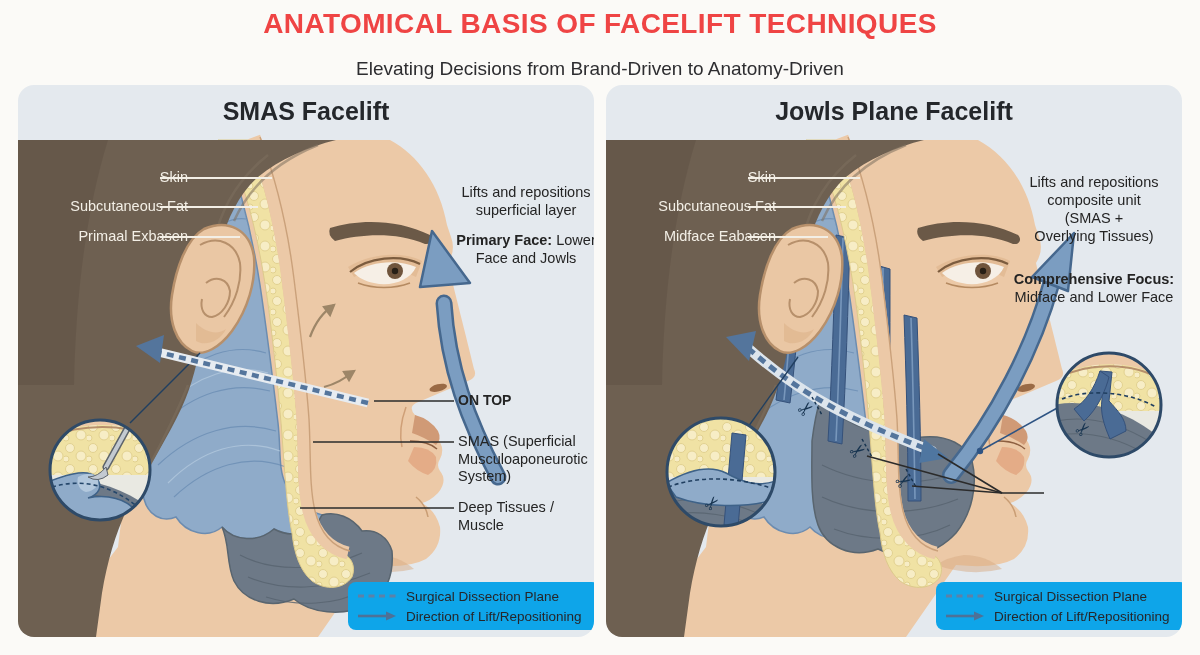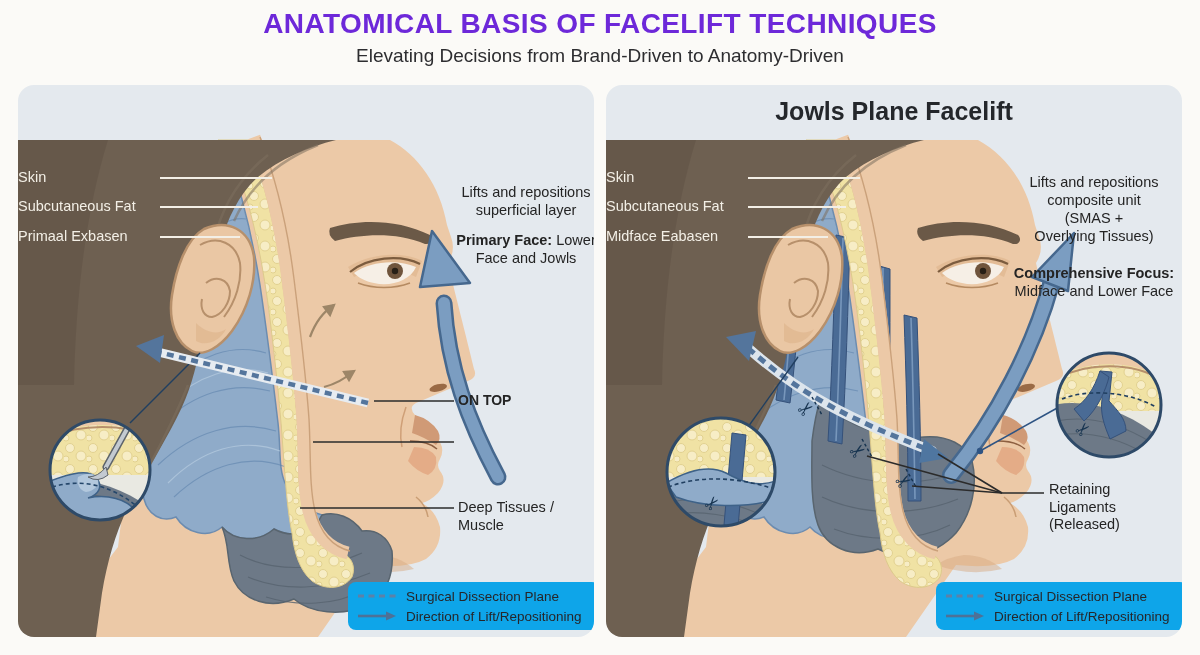--- a/index.html
+++ b/index.html
@@ -1,27 +1,27 @@
 <!DOCTYPE html>
 <html><head>
 <meta charset="utf-8">
 <style>
   html,body{margin:0;padding:0;background:#ffffff;}
   .canvas{position:relative;width:1200px;height:655px;background:#fbfaf7;overflow:hidden;
           font-family:"Liberation Sans","DejaVu Sans",sans-serif;color:#242424;}
   .header{position:absolute;top:8px;left:0;width:1200px;text-align:center;}
-  .header .title{font-size:28px;font-weight:800;letter-spacing:.4px;color:#6d28d9;}
-  .header .subtitle{font-size:19px;font-weight:400;color:#2d2d30;margin-top:5px;}
+  .header .title{font-size:28px;font-weight:800;letter-spacing:.4px;color:#ef4444;}
+  .header .subtitle{font-size:19px;font-weight:400;color:#2d2d30;margin-top:18px;}
   .panel{position:absolute;top:85px;width:576px;height:552px;background:#e4e9ee;border-radius:16px;overflow:hidden;}
   #panel-smas{left:18px;} #panel-deep{left:606px;}
   .panel-title{position:absolute;top:12px;left:0;width:100%;text-align:center;
                font-size:25px;font-weight:700;color:#24272b;z-index:5;}
   .art{position:absolute;left:0;top:0;width:576px;height:552px;}
-  .llabel{position:absolute;left:0;width:134px;text-align:left;font-size:14.5px;
-          color:#f3efe6;z-index:4;white-space:nowrap;}
+  .llabel{position:absolute;left:0;width:134px;text-align:right;font-size:14.5px;
+          color:#f3efe6;z-index:4;white-space:nowrap;padding-left:36px;}
   .note{position:absolute;text-align:center;font-size:14.5px;line-height:1.25;color:#242424;z-index:4;}
   .pre{white-space:pre-line;}
   .focus{margin-top:12px;}
   .callout{position:absolute;font-size:14.5px;line-height:1.22;color:#242424;z-index:4;}
   .bold{font-weight:700;}
   .legend{position:absolute;left:330px;top:497px;width:244px;padding:4px 0 4px 8px;
           background:#0ea5e9;border-radius:8px;z-index:4;}
   .legend-row{display:flex;align-items:center;gap:8px;height:20px;}
   .legend-row span{font-size:13.5px;color:#26262a;white-space:nowrap;}
 </style>
@@ -29,20 +29,21 @@
 <body>
 
 <div class="canvas">
 
   <div class="header">
     <div class="title">ANATOMICAL BASIS OF FACELIFT TECHNIQUES</div>
     <div class="subtitle">Elevating Decisions from Brand-Driven to Anatomy-Driven</div>
   </div>
 
   <div class="panel" id="panel-smas">
+    <div class="panel-title">SMAS Facelift</div>
 
     <svg class="art" viewBox="0 0 576 552">
       <defs>
         <pattern id="fatA" width="23" height="21" patternUnits="userSpaceOnUse">
           <rect width="23" height="21" fill="#f0e2a4"></rect>
           <circle cx="6" cy="6" r="4.5" fill="#f7edc6" stroke="#e2d190" stroke-width="1"></circle>
           <circle cx="17" cy="14" r="5" fill="#f7edc6" stroke="#e2d190" stroke-width="1"></circle>
           <circle cx="2" cy="17" r="3" fill="#f7edc6" stroke="#e2d190" stroke-width="1"></circle>
         </pattern>
         <clipPath id="insetA">
@@ -192,20 +193,21 @@
     <div class="note" style="left:433px;top:98px;width:150px">
       <div class="pre">Lifts and repositions
 superficial layer</div>
       <div class="focus">
         <span class="bold">Primary Face:</span>
         <span>Lower Face and Jowls</span>
       </div>
     </div>
 
     <div class="callout bold" style="left:440px;top:307px;font-size:14px">ON TOP</div>
+    <div class="callout" style="left:440px;top:348px;width:140px">SMAS (Superficial Musculoaponeurotic System)</div>
     <div class="callout" style="left:440px;top:414px;width:115px">Deep Tissues / Muscle</div>
 
     <div class="legend">
       <div class="legend-row">
         <svg width="42" height="12">
           <line x1="2" y1="6" x2="40" y2="6" stroke="#5d81a8" stroke-width="3.2" stroke-dasharray="6 4.5"></line>
         </svg>
         <span>Surgical Dissection Plane</span>
       </div>
       <div class="legend-row">
@@ -406,27 +408,26 @@
 
     <div class="llabel" style="top:84px">Skin</div>
     <div class="llabel" style="top:113px">Subcutaneous Fat</div>
     <div class="llabel" style="top:143px">Midface Eabasen</div>
 
     <div class="note" style="left:402px;top:88px;width:172px">
       <div class="pre">Lifts and repositions
 composite unit
 (SMAS +
 Overlying Tissues)</div>
-      <div class="focus" style="margin-top:18px">
+      <div class="focus" style="margin-top:24px">
         <span class="bold">Comprehensive Focus:</span>
         <span>Midface and Lower Face</span>
       </div>
     </div>
 
-    <div class="callout" style="left:443px;top:396px;width:95px">Retaining Ligaments (Released)</div>
 
     <div class="legend">
       <div class="legend-row">
         <svg width="42" height="12">
           <line x1="2" y1="6" x2="40" y2="6" stroke="#5d81a8" stroke-width="3.2" stroke-dasharray="6 4.5"></line>
         </svg>
         <span>Surgical Dissection Plane</span>
       </div>
       <div class="legend-row">
         <svg width="42" height="12">

